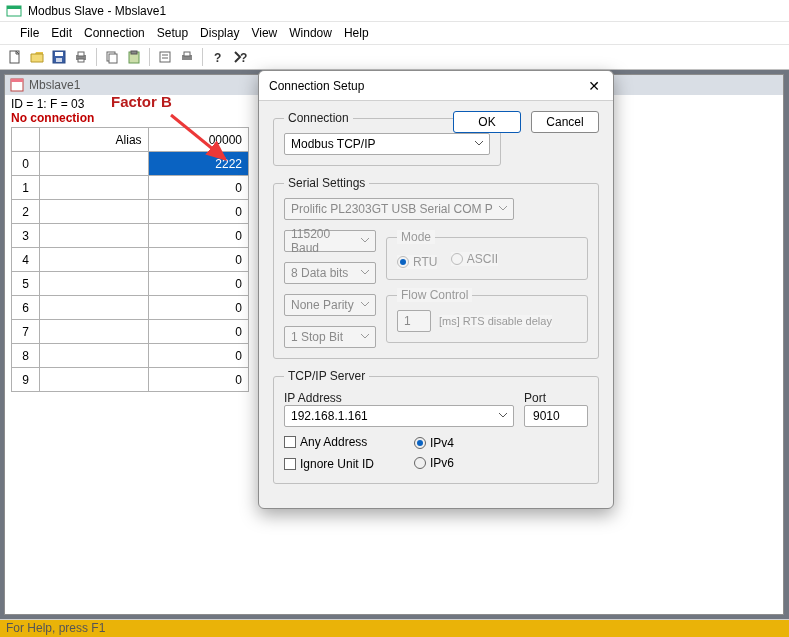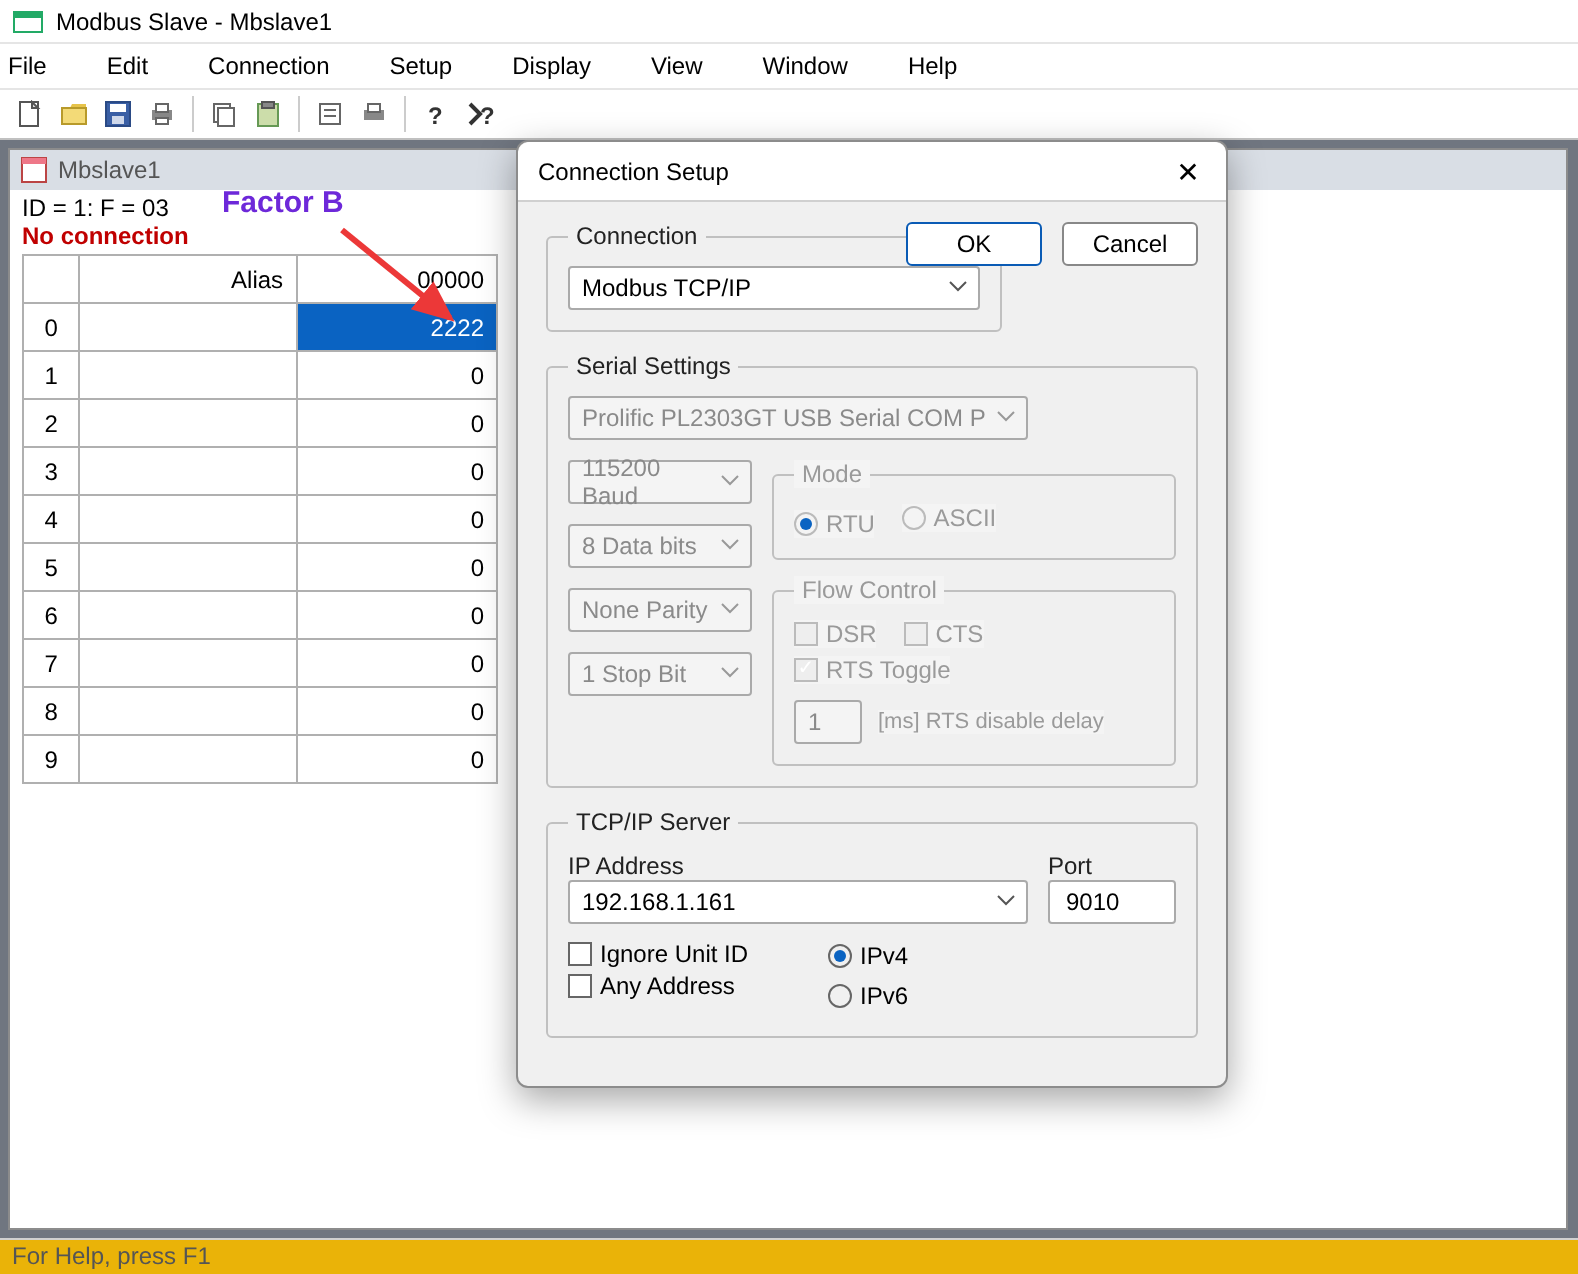--- a/index.html
+++ b/index.html
@@ -1,33 +1,33 @@
 <!DOCTYPE html>
 <html><head>
 <meta charset="utf-8">
 <style>
   * { box-sizing: border-box; font-family: "Segoe UI", Tahoma, sans-serif; font-size: 12px; }
   html, body { margin:0; padding:0; width:789px; height:637px; background:#fff; overflow:hidden; }
   .titlebar { height:22px; display:flex; align-items:center; padding:2px 6px; border-bottom:1px solid #e5e5e5; }
   .titlebar .ico { width:16px; height:16px; margin-right:6px; display:inline-flex; align-items:center; justify-content:center; }
-  .menubar { height:22px; display:flex; align-items:center; padding:0 4px; gap:30px; background:#fff; }
+  .menubar { height:22px; display:flex; align-items:center; padding:0 20px; gap:12px; background:#fff; }
   .menubar span { cursor:default; }
   .toolbar { height:26px; display:flex; align-items:center; padding:2px 6px; gap:4px; border-top:1px solid #e5e5e5; border-bottom:1px solid #c0c0c0; background:#fff; }
   .tbbtn { width:18px; height:18px; display:inline-flex; align-items:center; justify-content:center; border:1px solid transparent; }
   .tsep { width:1px; height:18px; background:#ccc; margin:0 2px; }
   .workspace { position:relative; width:100%; height:calc(637px - 22px - 22px - 26px - 18px); background:#707680;padding-left:23px; }
   .statusbar { height:18px; background:#eab308; border-top:1px solid #d0d0d0; padding:1px 6px; color:#555; }
   
   .child { position:absolute; left:4px; top:4px; width:780px; height:calc(100% - 8px); background:#fff; border:1px solid #8c8c8c; }
   .child-title { height:20px; background:#d9dee5; display:flex; align-items:center; padding:0 4px; color:#555; }
   .child-title .ico { width:16px; height:16px; margin-right:4px; }
   .info { padding:2px 6px 4px 6px; position:relative; }
   .info .line1 { font-weight:normal; }
   .info .noconn { color:#c00000; font-weight:bold; }
-  .annot { position:absolute; left:106px; top:-2px; color:#6d28d9; font-size:15px; font-weight:bold; }
+  .annot { position:absolute; left:106px; top:-2px; color:#b91c1c; font-size:15px; font-weight:bold; }
   .arrow { position:absolute; left:162px; top:16px; pointer-events:none; }
   
   table.data { border-collapse:collapse; width:238px; margin-top:2px; }
   table.data th, table.data td { border:1px solid #b0b0b0; height:24px; }
   table.data th { background:#fff; font-weight:normal; text-align:right; padding-right:6px; }
   table.data th.rowhdr, table.data td.rowhdr { width:28px; text-align:center; background:#fff; }
   table.data th.alias { width:108px; }
   table.data th.val { width:100px; }
   table.data td.alias { }
   table.data td.val { text-align:right; padding-right:6px; }
@@ -329,34 +329,20 @@
                 <span class="dot"></span>
                 <span>RTU</span>
               </span>
             <span class="radio disabled">
                 <span class="dot"></span>
                 <span>ASCII</span>
               </span>
           </fieldset>
           <fieldset style="margin:0">
             <legend class="lbl disabled">Flow Control</legend>
-            <div style="margin-bottom:8px">
-              <span class="check disabled">
-                  <span class="box"></span>
-                  <span>DSR</span>
-                </span>
-              <span class="check disabled">
-                  <span class="box"></span>
-                  <span>CTS</span>
-                </span>
-              <span class="check disabled checked">
-                  <span class="box"></span>
-                  <span>RTS Toggle</span>
-                </span>
-            </div>
             <div class="row">
               <div class="txt disabled" style="width:34px;padding:0 4px">
                   <input disabled="" value="1" style="">
                 </div>
               <span class="lbl disabled small">[ms] RTS disable delay</span>
             </div>
           </fieldset>
         </div>
       </div>
     </fieldset>
@@ -377,27 +363,27 @@
         </div>
         <div style="width:64px">
           <div class="lbl">Port</div>
           <div class="txt">
               <input value="9010" style="">
             </div>
         </div>
       </div>
       <div style="display:flex">
         <div style="width:130px">
+          <div style="margin-bottom:6px"><span class="check">
+                <span class="box"></span>
+                <span>Any Address</span>
+              </span></div>
           <div><span class="check">
                 <span class="box"></span>
                 <span>Ignore Unit ID</span>
-              </span></div>
-          <div style="margin-bottom:6px"><span class="check">
-                <span class="box"></span>
-                <span>Any Address</span>
               </span></div>
         </div>
         <div>
           <div style="margin-bottom:6px"><span class="radio checked">
                 <span class="dot"></span>
                 <span>IPv4</span>
               </span></div>
           <div><span class="radio">
                 <span class="dot"></span>
                 <span>IPv6</span>

